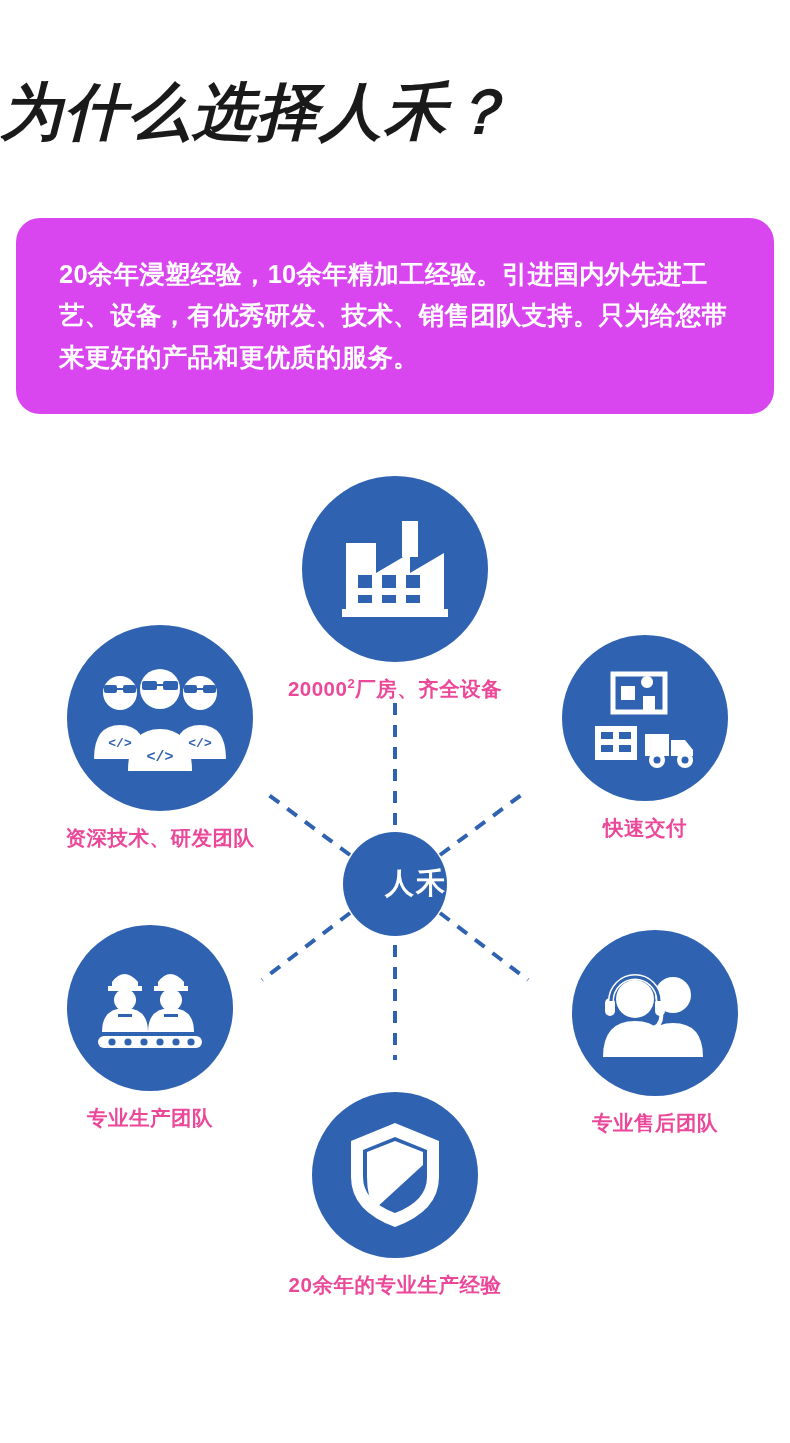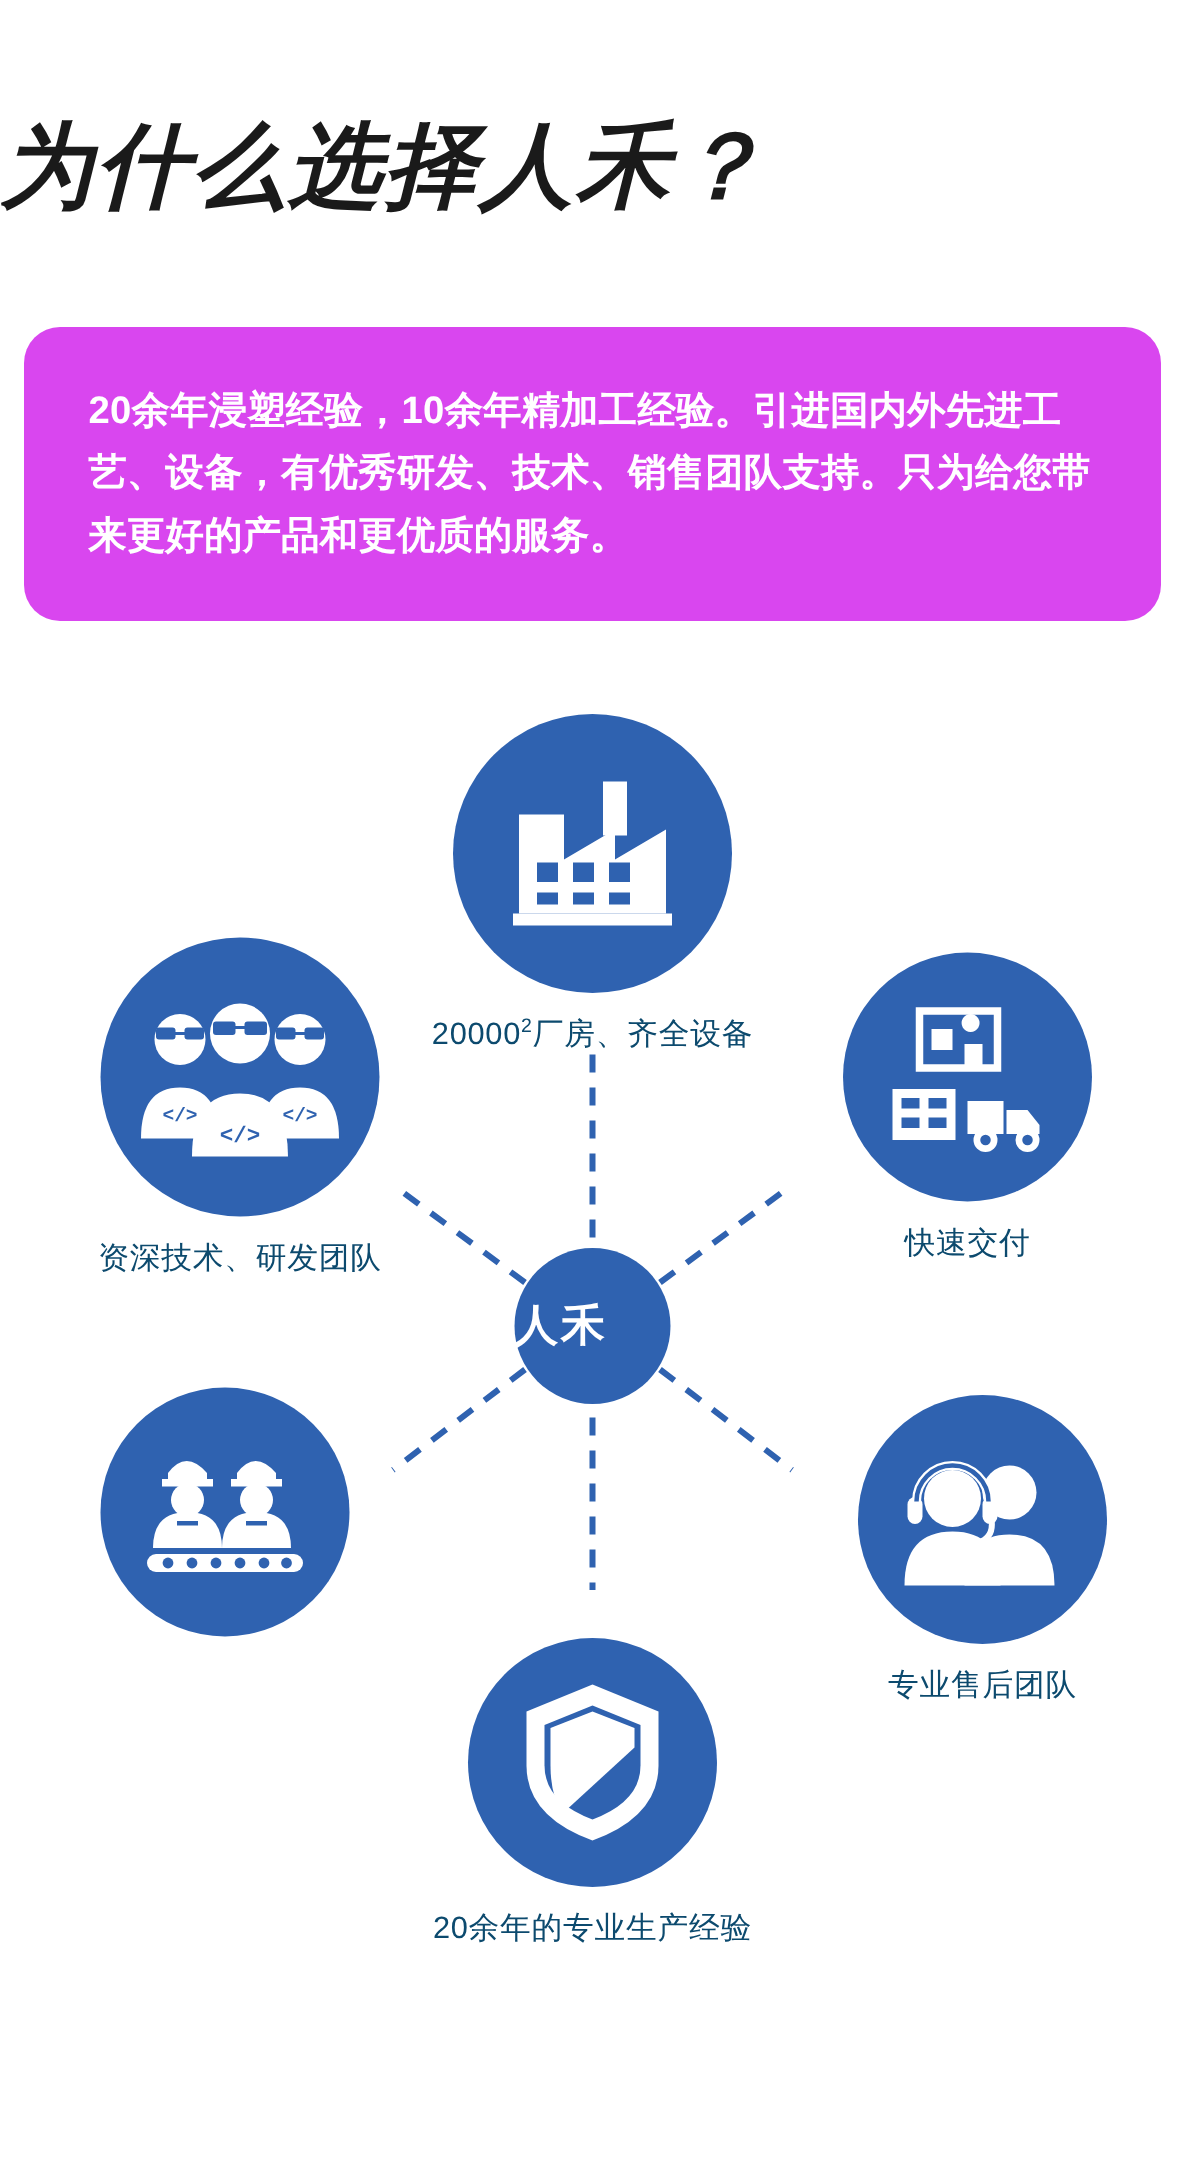--- a/index.html
+++ b/index.html
@@ -81,21 +81,21 @@
   .hub {
     position: absolute;
     width: 104px;
     height: 104px;
     border-radius: 50%;
     background: #2f62b0;
     left: 343px;
     top: 412px;
     display: flex;
     align-items: center;
-    justify-content: flex-start;
+    justify-content: flex-end;
     color: #ffffff;
     font-size: 29px;
     font-weight: bold;
     letter-spacing: 2px;
   }
 
   
   .node {
     position: absolute;
     text-align: center;
@@ -104,23 +104,23 @@
     border-radius: 50%;
     background: #2f62b0;
     position: relative;
     margin: 0 auto;
     display: flex;
     align-items: center;
     justify-content: center;
   }
   .node-label {
     margin-top: 13px;
-    color: #0c4a6e;
+    color: #ec4899;
     font-size: 20.5px;
-    font-weight: normal;
+    font-weight: bold;
     white-space: nowrap;
     letter-spacing: 0.5px;
   }
   .node-label sup {
     font-size: 13px;
     vertical-align: super;
   }
 
   
   .n-factory  { left: 245px; top: 56px;  width: 300px; }
@@ -287,20 +287,21 @@
             <circle cx="36" cy="86" r="3.6"></circle>
             <circle cx="52" cy="86" r="3.6"></circle>
             <circle cx="68" cy="86" r="3.6"></circle>
             <circle cx="84" cy="86" r="3.6"></circle>
             <circle cx="99" cy="86" r="3.6"></circle>
             <rect x="26" y="58" width="14" height="3"></rect>
             <rect x="72" y="58" width="14" height="3"></rect>
           </g>
         </svg>
       </div>
+      <div class="node-label">专业生产团队</div>
     </div>
 
     <div class="node n-service">
       <div class="circle">
         <svg class="icon-svg" width="120" height="96" viewBox="0 0 120 96">
           <g fill="#ffffff">
 
             <circle cx="78" cy="30" r="18"></circle>
             <path d="M48 92 q0 -34 30 -34 q30 0 30 34 Z"></path>
 

